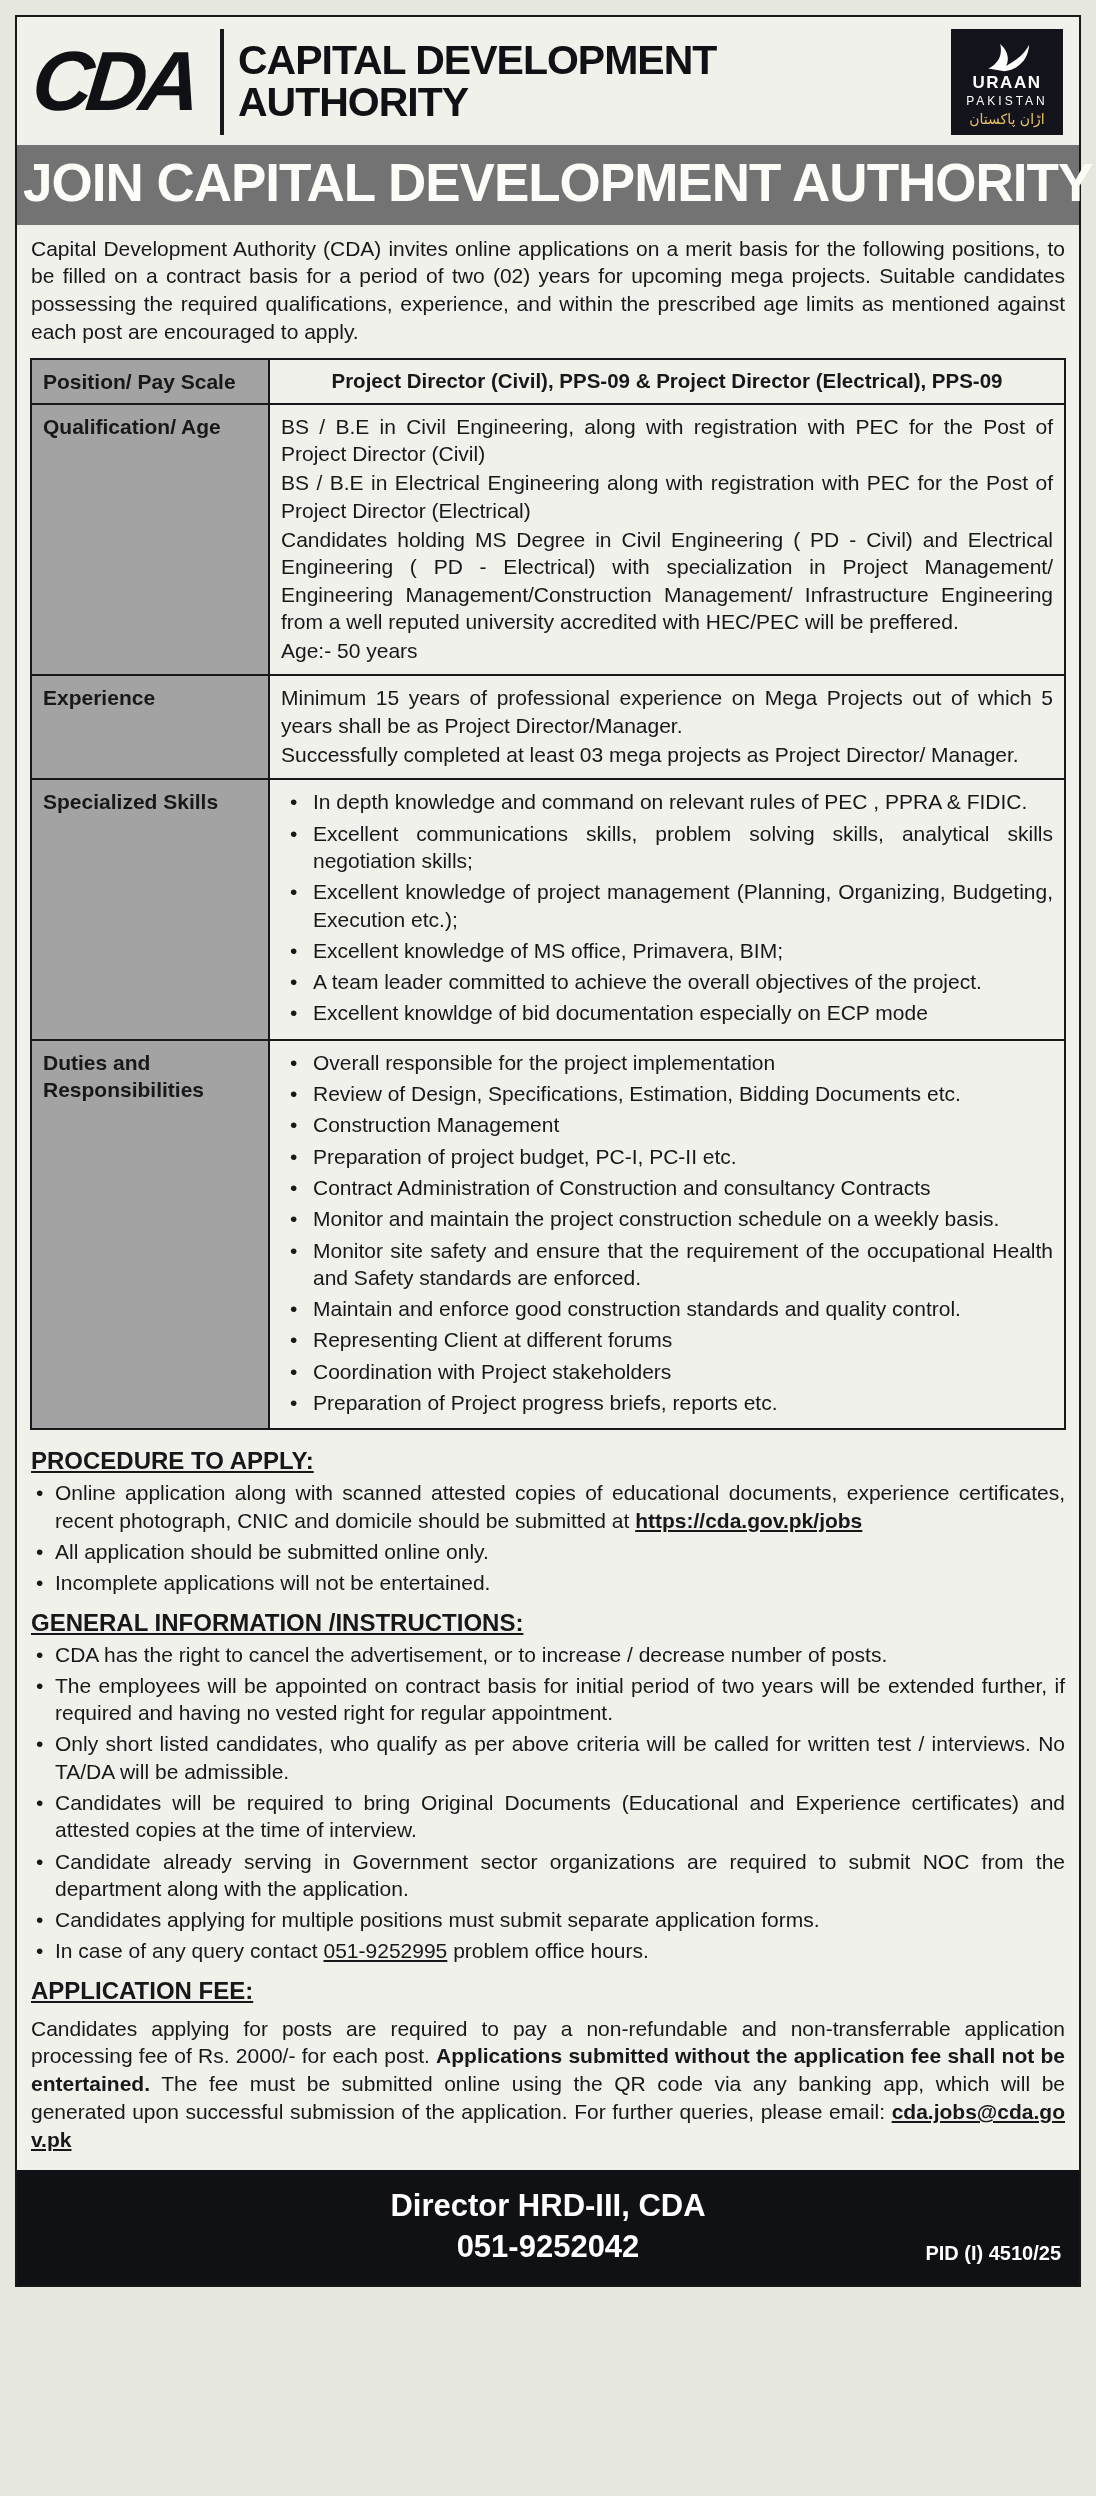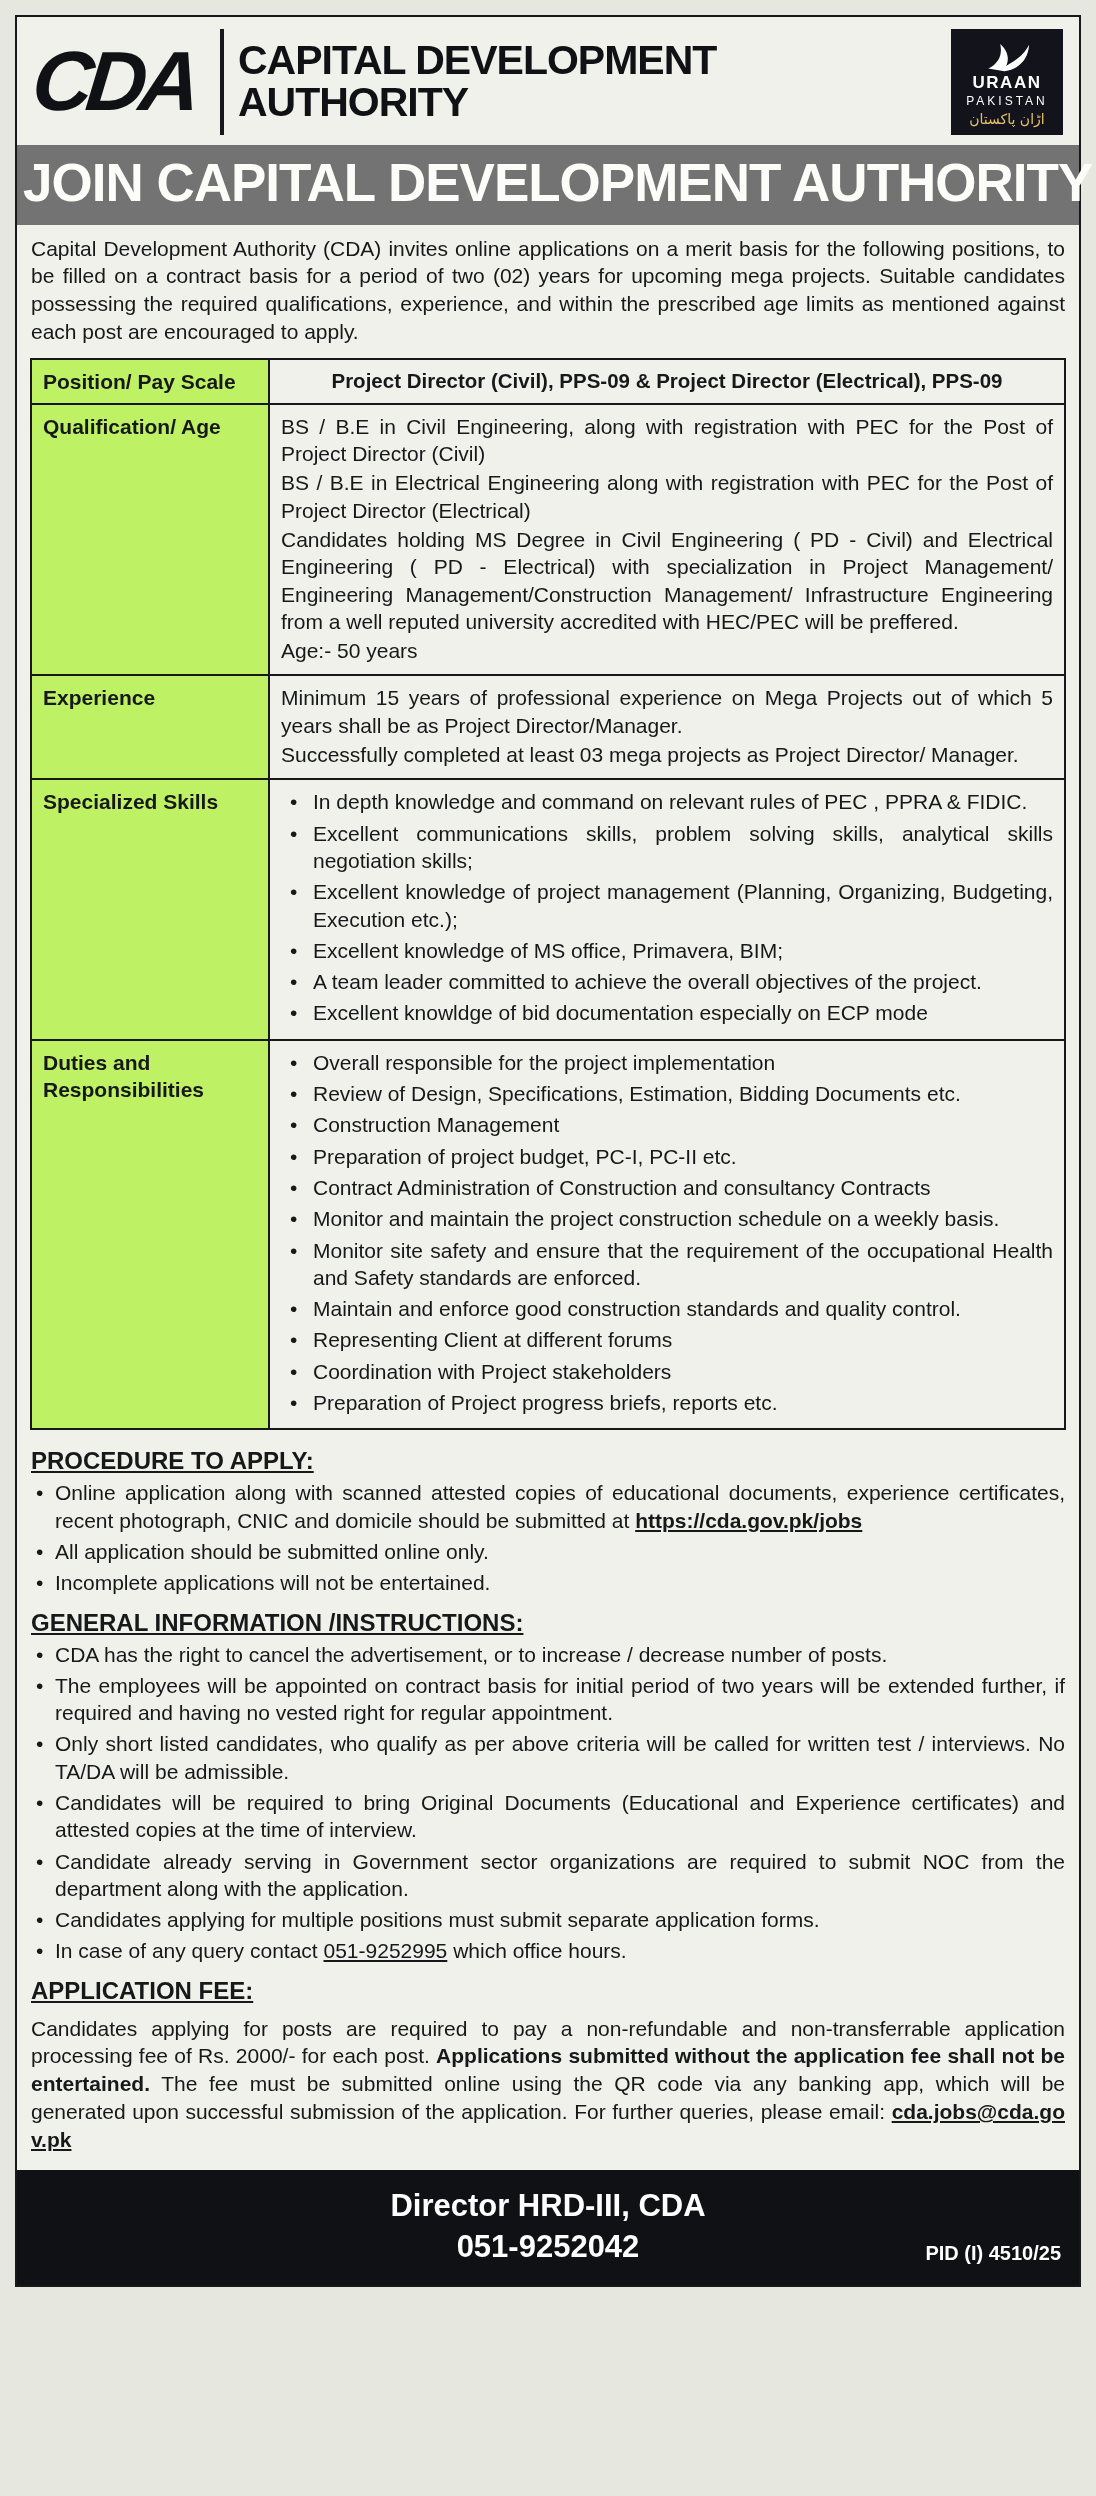--- a/index.html
+++ b/index.html
@@ -38,21 +38,21 @@
   
   .banner { background: #737373; color: #fcfcf8; text-align: center; padding: 10px 6px 14px 6px; }
   .banner span { font-size: 53px; font-weight: 800; letter-spacing: -1px; white-space: nowrap; line-height: 1.05; }
 
   
   .intro { font-size: 21px; line-height: 1.32; text-align: justify; padding: 10px 14px 8px 14px; }
 
   
   table.jobtable { width: calc(100% - 26px); margin: 4px 13px 10px 13px; border-collapse: collapse; font-size: 21px; }
   table.jobtable td { border: 2px solid #17181a; vertical-align: top; padding: 8px 11px; line-height: 1.3; }
-  td.lbl { width: 238px; background: #bef264; font-weight: bold; }
+  td.lbl { width: 238px; background: #a3a3a3; font-weight: bold; }
   td.pos { font-weight: bold; text-align: center; font-size: 20.5px; }
   td.cellp p { margin-bottom: 2px; text-align: justify; }
   ul.dots { list-style: none; }
   ul.dots li { position: relative; padding-left: 32px; text-align: justify; margin-bottom: 4px; }
   ul.dots li::before { content: "\2022"; position: absolute; left: 9px; }
 
   
   section.txt { padding: 1px 14px; }
   section.txt h2 { font-size: 24px; font-weight: bold; text-decoration: underline; margin: 6px 0 4px 0; }
   ul.plain { list-style: none; }
@@ -165,21 +165,21 @@
   <section class="txt">
     <h2>GENERAL INFORMATION /INSTRUCTIONS:</h2>
     <ul class="plain">
       <li>CDA has the right to cancel the advertisement, or to increase / decrease number of posts.</li>
       <li>The employees will be appointed on contract basis for initial period of two years will be extended further, if required and having no vested right for regular appointment.</li>
       <li>Only short listed candidates, who qualify as per above criteria will be called for written test / interviews. No TA/DA will be admissible.</li>
       <li>Candidates will be required to bring Original Documents (Educational and Experience certificates) and attested copies at the time of interview.</li>
       <li>Candidate already serving in Government sector organizations are required to submit NOC from the department along with the application.</li>
       <li>Candidates applying for multiple positions must submit separate application forms.</li>
       <li>
-        <span>In case of any query contact </span><span class="u">051-9252995</span><span> which office hours.</span>
+        <span>In case of any query contact </span><span class="u">051-9252995</span><span> problem office hours.</span>
       </li>
     </ul>
   </section>
 
   <section class="txt">
     <h2>APPLICATION FEE:</h2>
     <p class="feep">
       <span>Candidates applying for posts are required to pay a non-refundable and non-transferrable application processing fee of Rs. 2000/- for each post. </span><span class="bold">Applications submitted without the application fee shall not be entertained.</span><span> The fee must be submitted online using the QR code via any banking app, which will be generated upon successful submission of the application. For further queries, please email: </span><a class="lnk">cda.jobs@cda.gov.pk</a>
     </p>
   </section>

